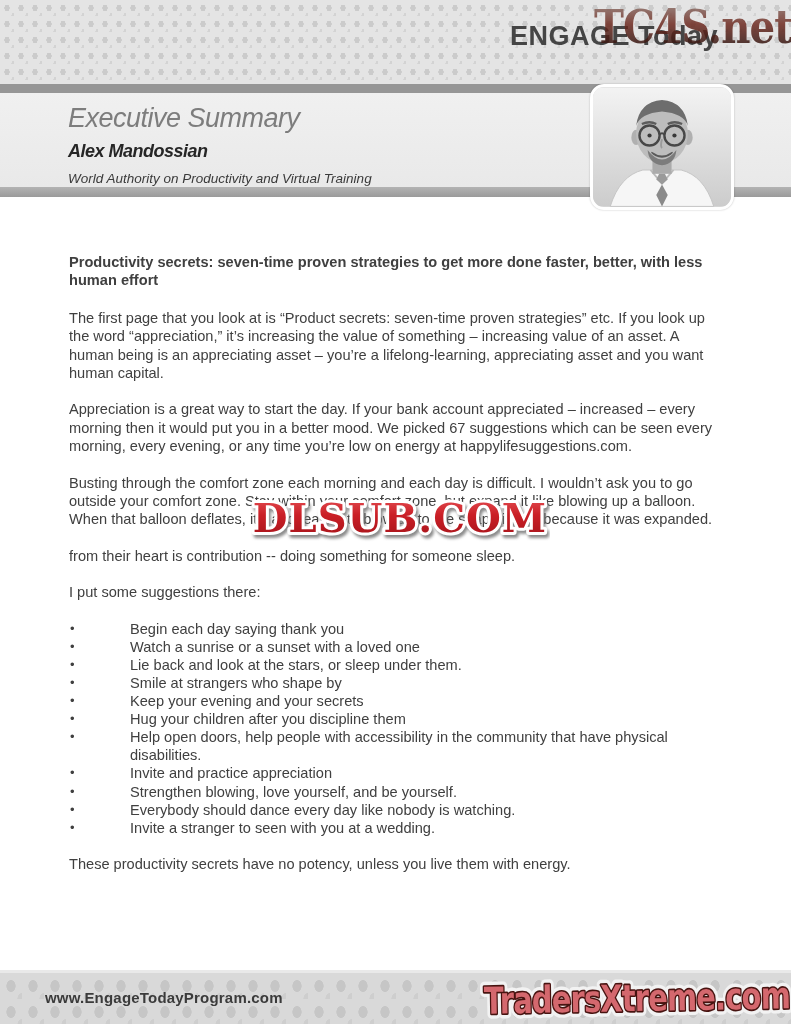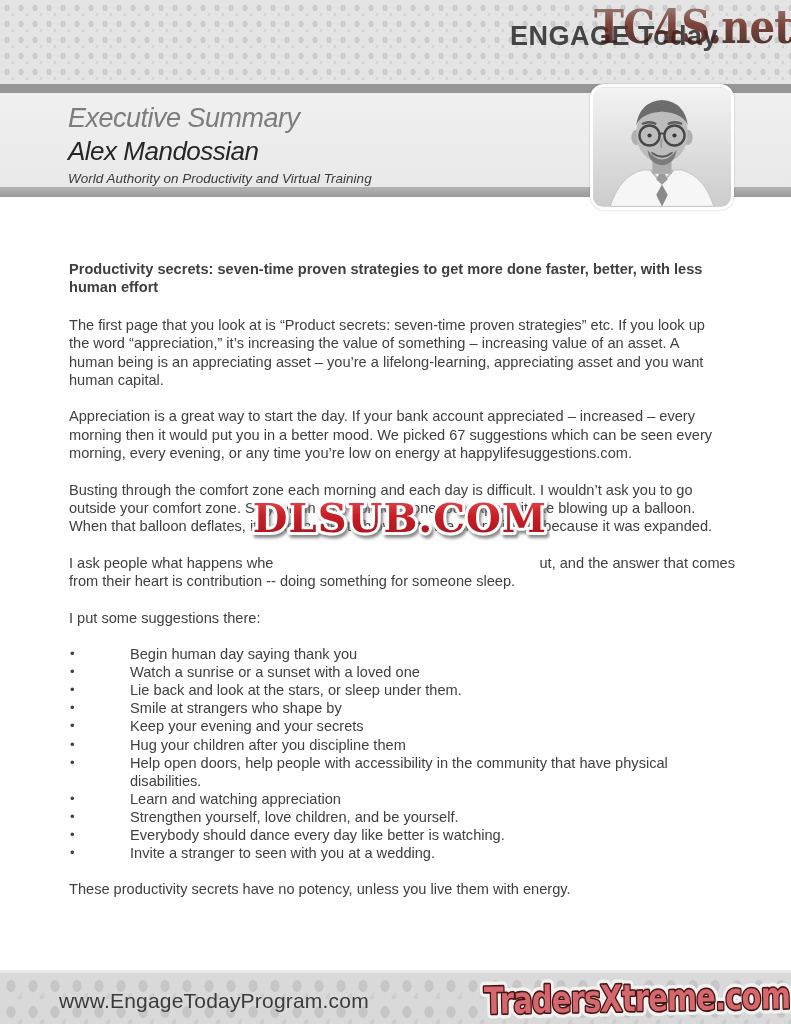--- a/index.html
+++ b/index.html
@@ -48,22 +48,22 @@
     background:linear-gradient(#f0f0f0,#e9e9e9);
     padding:7px 0 0 68px;
   }
   .doc-title {
     font-size:27px; line-height:37px;
     font-style:italic; font-weight:400;
     color:#7d7d7d;
     letter-spacing:-.5px;
   }
   .doc-author {
-    font-size:26px; line-height:28px;
-    font-style:italic; font-weight:400;
+    font-size:18px; line-height:28px;
+    font-style:italic; font-weight:700;
     color:#262626;
     letter-spacing:-.5px;
   }
   .doc-subtitle {
     margin-top:6px;
     font-size:13.5px;
     font-style:italic;
     color:#3a3a3a;
   }
 
@@ -81,21 +81,21 @@
   }
   .photo svg { display:block; width:100%; height:100%; }
 
   
   .body-main {
     padding:56px 71px 0 69px;
     color:#404040;
     font-size:14.6px;
     line-height:18.4px;
   }
-  .body-main p { margin:7px 0 18px 0; }
+  .body-main p { margin:0 0 18px 0; }
   .b-heading { font-weight:700; margin-bottom:19px !important; }
 
   .para4 { position:relative; margin-bottom:18px; }
   .para4 .l1 { white-space:nowrap; }
   .gap { display:inline-block; width:266px; }
 
   ul.suggestions { list-style:none; margin:0 0 18px 0; }
   ul.suggestions li {
     position:relative;
     padding-left:61px;
@@ -123,24 +123,23 @@
     border-top:3px solid #e9e9e9;
     background-color:#d9d9d9;
     background-image:
       radial-gradient(ellipse 7px 9px at 11px 13px, #c6c6c6 62%, rgba(0,0,0,0) 70%),
       radial-gradient(ellipse 7px 9px at 22px 26px, #cecece 62%, rgba(0,0,0,0) 70%);
     background-size:22px 26px;
   }
   .footer-url {
     position:absolute;
     left:45px; top:16px;
-    font-size:21px; font-weight:400;
+    font-size:15px; font-weight:700;
     color:#3b3b3b;
     letter-spacing:.2px;
-    margin-left:14px;
   }
   .wm-footer {
     position:absolute;
     right:-4px; top:0px;
     transform:rotate(-1deg);
   }
 </style>
 </head>
 <body>
 
@@ -200,35 +199,34 @@
       <path d="M61 67.5 Q72 75.5 83 67.5 Q79 72 72 72.5 Q65 72 61 67.5 Z" fill="#efefef" stroke="#5a5a5a" stroke-width="1.2"></path>
     </svg>
   </div>
 
   <main class="body-main">
     <p class="b-heading">Productivity secrets: seven-time proven strategies to get more done faster, better, with less human effort</p>
     <p>The first page that you look at is “Product secrets: seven-time proven strategies” etc. If you look up the word “appreciation,” it’s increasing the value of something – increasing value of an asset. A human being is an appreciating asset – you’re a lifelong-learning, appreciating asset and you want human capital.</p>
     <p>Appreciation is a great way to start the day. If your bank account appreciated – increased – every morning then it would put you in a better mood. We picked 67 suggestions which can be seen every morning, every evening, or any time you’re low on energy at happylifesuggestions.com.</p>
     <p>Busting through the comfort zone each morning and each day is difficult. I wouldn’t ask you to go outside your comfort zone. Stay within your comfort zone, but expand it like blowing up a balloon. When that balloon deflates, it’s a lot easier to blow up to the shape it was because it was expanded.</p>
     <div class="para4">
-      <div class="l1"><span>I ask people what happens whe</span><span class="gap"></span><span>ut, and the answer that comes</span></div>
       <div>from their heart is contribution -- doing something for someone sleep.</div>
     </div>
     <p>I put some suggestions there:</p>
     <ul class="suggestions">
-      <li>Begin human day saying thank you</li>
+      <li>Begin each day saying thank you</li>
       <li>Watch a sunrise or a sunset with a loved one</li>
       <li>Lie back and look at the stars, or sleep under them.</li>
       <li>Smile at strangers who shape by</li>
       <li>Keep your evening and your secrets</li>
       <li>Hug your children after you discipline them</li>
       <li>Help open doors, help people with accessibility in the community that have physical disabilities.</li>
-      <li>Learn and watching appreciation</li>
-      <li>Strengthen yourself, love children, and be yourself.</li>
-      <li>Everybody should dance every day like better is watching.</li>
+      <li>Invite and practice appreciation</li>
+      <li>Strengthen blowing, love yourself, and be yourself.</li>
+      <li>Everybody should dance every day like nobody is watching.</li>
       <li>Invite a stranger to seen with you at a wedding.</li>
     </ul>
     <p class="closing">These productivity secrets have no potency, unless you live them with energy.</p>
   </main>
 
   <svg class="wm-center" width="300" height="56" viewBox="0 0 300 56">
     <defs>
       <linearGradient id="gred" x1="0" y1="0" x2="0" y2="1">
         <stop offset="0" stop-color="#e8555a"></stop>
         <stop offset="0.45" stop-color="#ca1f26"></stop>

